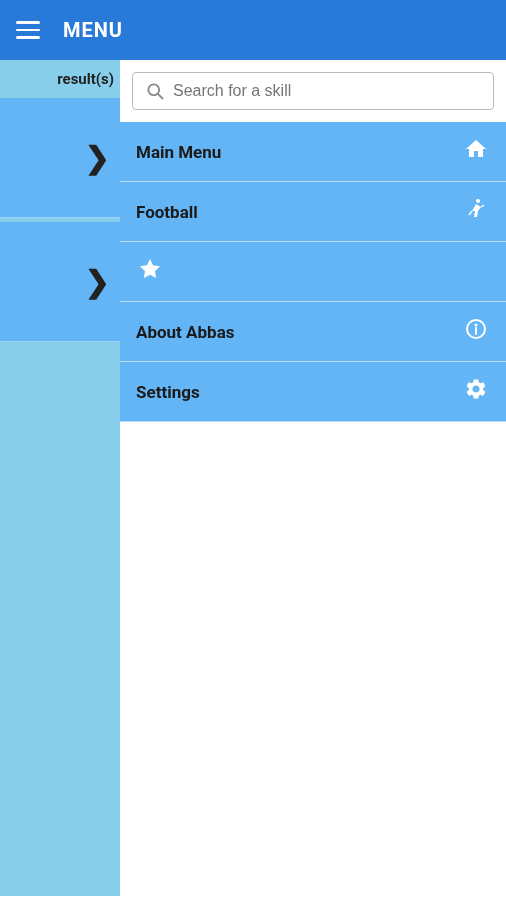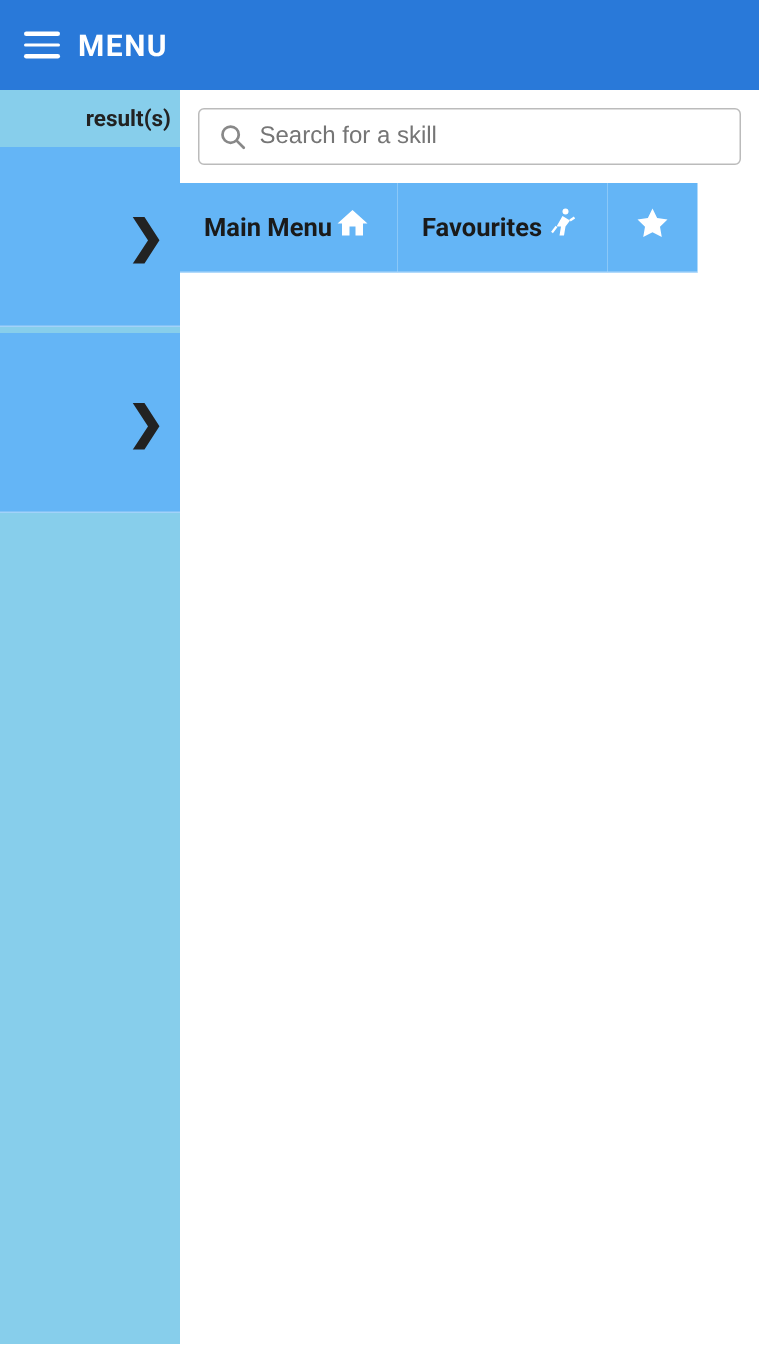--- a/index.html
+++ b/index.html
@@ -13,21 +13,21 @@
     }
 
     
     .header {
       width: 100%;
       height: 60px;
       background: #2979d9;
       display: flex;
       align-items: center;
       padding: 0 16px;
-      gap: 12px;
+      gap: 23px;
     }
     .header-menu-icon {
       display: flex;
       flex-direction: column;
       gap: 5px;
       cursor: pointer;
     }
     .header-menu-icon span {
       display: block;
       width: 24px;
@@ -114,21 +114,21 @@
       outline: none;
       font-size: 16px;
       color: #aaa;
       flex: 1;
       background: transparent;
     }
 
     
     .menu-list {
       display: flex;
-      flex-direction: row;
+      flex-direction: column;
     }
     .menu-item {
       display: flex;
       align-items: center;
       justify-content: space-between;
       padding: 0 16px;
       height: 60px;
       background: #64b5f6;
       border-bottom: 1px solid rgba(255,255,255,0.5);
       cursor: pointer;
@@ -194,40 +194,65 @@
         <span class="menu-item-label">Main Menu</span>
         <span class="menu-item-icon">
           <svg viewBox="0 0 24 24" width="24" height="24" fill="white">
             <path d="M10 20v-6h4v6h5v-8h3L12 3 2 12h3v8z"></path>
           </svg>
         </span>
       </div>
 
 
       <div class="menu-item">
-        <span class="menu-item-label">Favourites</span>
+        <span class="menu-item-label">Football</span>
         <span class="menu-item-icon">
           <svg viewBox="0 0 24 24" width="24" height="24" fill="white">
 
             <circle cx="14" cy="4" r="2" fill="white"></circle>
             <path d="M12 7 L8 14 L11 14 L10 20 L13 20 L14 14 L17 10 Z" fill="white"></path>
             <path d="M8 14 L5 18" stroke="white" stroke-width="1.5" fill="none"></path>
             <path d="M17 10 L20 8" stroke="white" stroke-width="1.5" fill="none"></path>
           </svg>
         </span>
       </div>
 
       <div class="menu-item">
         <span class="menu-item-icon">
           <svg viewBox="0 0 24 24" width="24" height="24" fill="white">
             <polygon points="12,2 15.09,8.26 22,9.27 17,14.14 18.18,21.02 12,17.77 5.82,21.02 7,14.14 2,9.27 8.91,8.26"></polygon>
           </svg>
         </span>
       </div>
 
-
+      <div class="menu-item">
+        <span class="menu-item-label">About Abbas</span>
+        <span class="menu-item-icon">
+          <svg viewBox="0 0 24 24" width="24" height="24" fill="none" stroke="white" stroke-width="2">
+            <circle cx="12" cy="12" r="9"></circle>
+            <line x1="12" y1="8" x2="12" y2="8" stroke-width="3" stroke-linecap="round"></line>
+            <line x1="12" y1="11" x2="12" y2="17" stroke-width="2" stroke-linecap="round"></line>
+          </svg>
+        </span>
+      </div>
+
+      <div class="menu-item">
+        <span class="menu-item-label">Settings</span>
+        <span class="menu-item-icon">
+          <svg viewBox="0 0 24 24" width="24" height="24" fill="white">
+            <path d="M19.14,12.94c0.04-0.3,0.06-0.61,0.06-0.94s-0.02-0.64-0.07-0.94l2.03-1.58c0.18-0.14,0.23-0.41,0.12-0.61
+              l-1.92-3.32c-0.12-0.22-0.37-0.29-0.59-0.22l-2.39,0.96c-0.5-0.38-1.03-0.7-1.62-0.94L14.4,2.81c-0.04-0.24-0.24-0.41-0.48-0.41
+              h-3.84c-0.24,0-0.43,0.17-0.47,0.41L9.25,5.35C8.66,5.59,8.12,5.92,7.63,6.29L5.24,5.33c-0.22-0.08-0.47,0-0.59,0.22
+              L2.74,8.87C2.62,9.08,2.66,9.34,2.86,9.48l2.03,1.58C4.84,11.36,4.8,11.69,4.8,12s0.02,0.64,0.07,0.94l-2.03,1.58
+              c-0.18,0.14-0.23,0.41-0.12,0.61l1.92,3.32c0.12,0.22,0.37,0.29,0.59,0.22l2.39-0.96c0.5,0.38,1.03,0.7,1.62,0.94l0.36,2.54
+              c0.05,0.24,0.24,0.41,0.48,0.41h3.84c0.24,0,0.44-0.17,0.47-0.41l0.36-2.54c0.59-0.24,1.13-0.56,1.62-0.94l2.39,0.96
+              c0.22,0.08,0.47,0,0.59-0.22l1.92-3.32c0.12-0.22,0.07-0.47-0.12-0.61L19.14,12.94z M12,15.6c-1.98,0-3.6-1.62-3.6-3.6
+              s1.62-3.6,3.6-3.6s3.6,1.62,3.6,3.6S13.98,15.6,12,15.6z"></path>
+          </svg>
+        </span>
+      </div>
 
     </div>
 
     <div class="empty-area"></div>
   </div>
 
 </div>
 
 </body></html>

